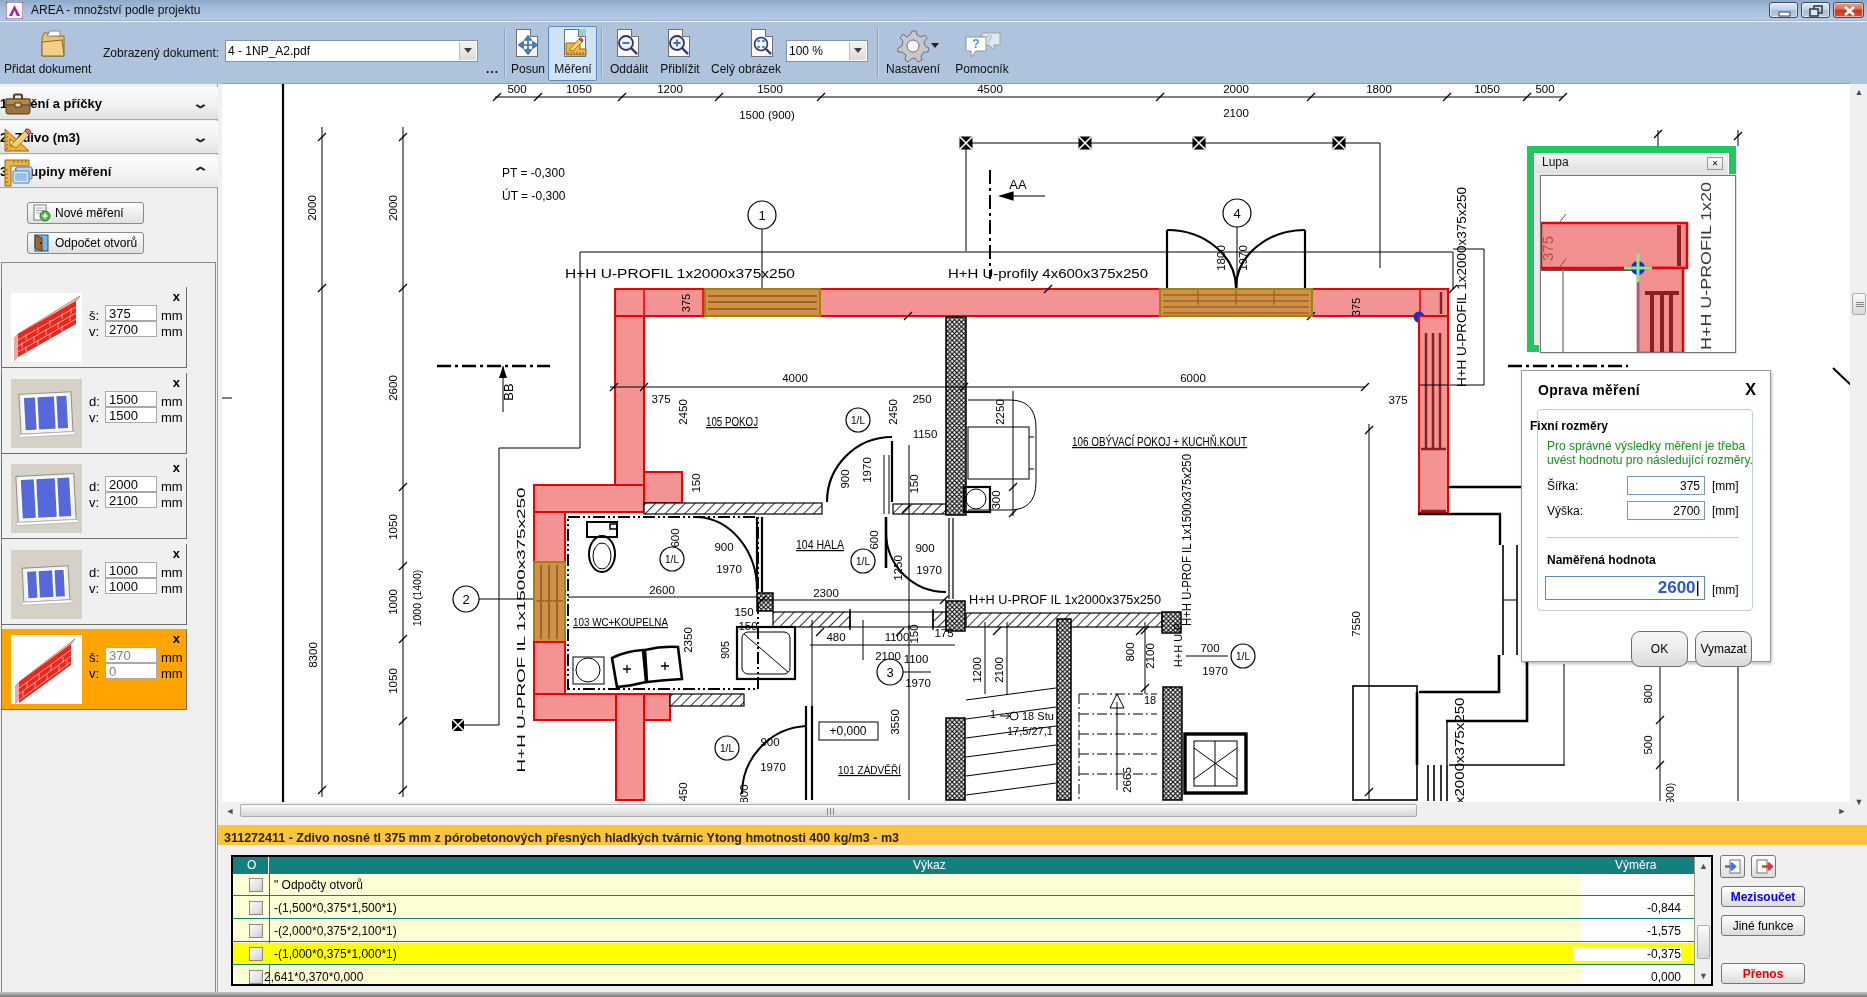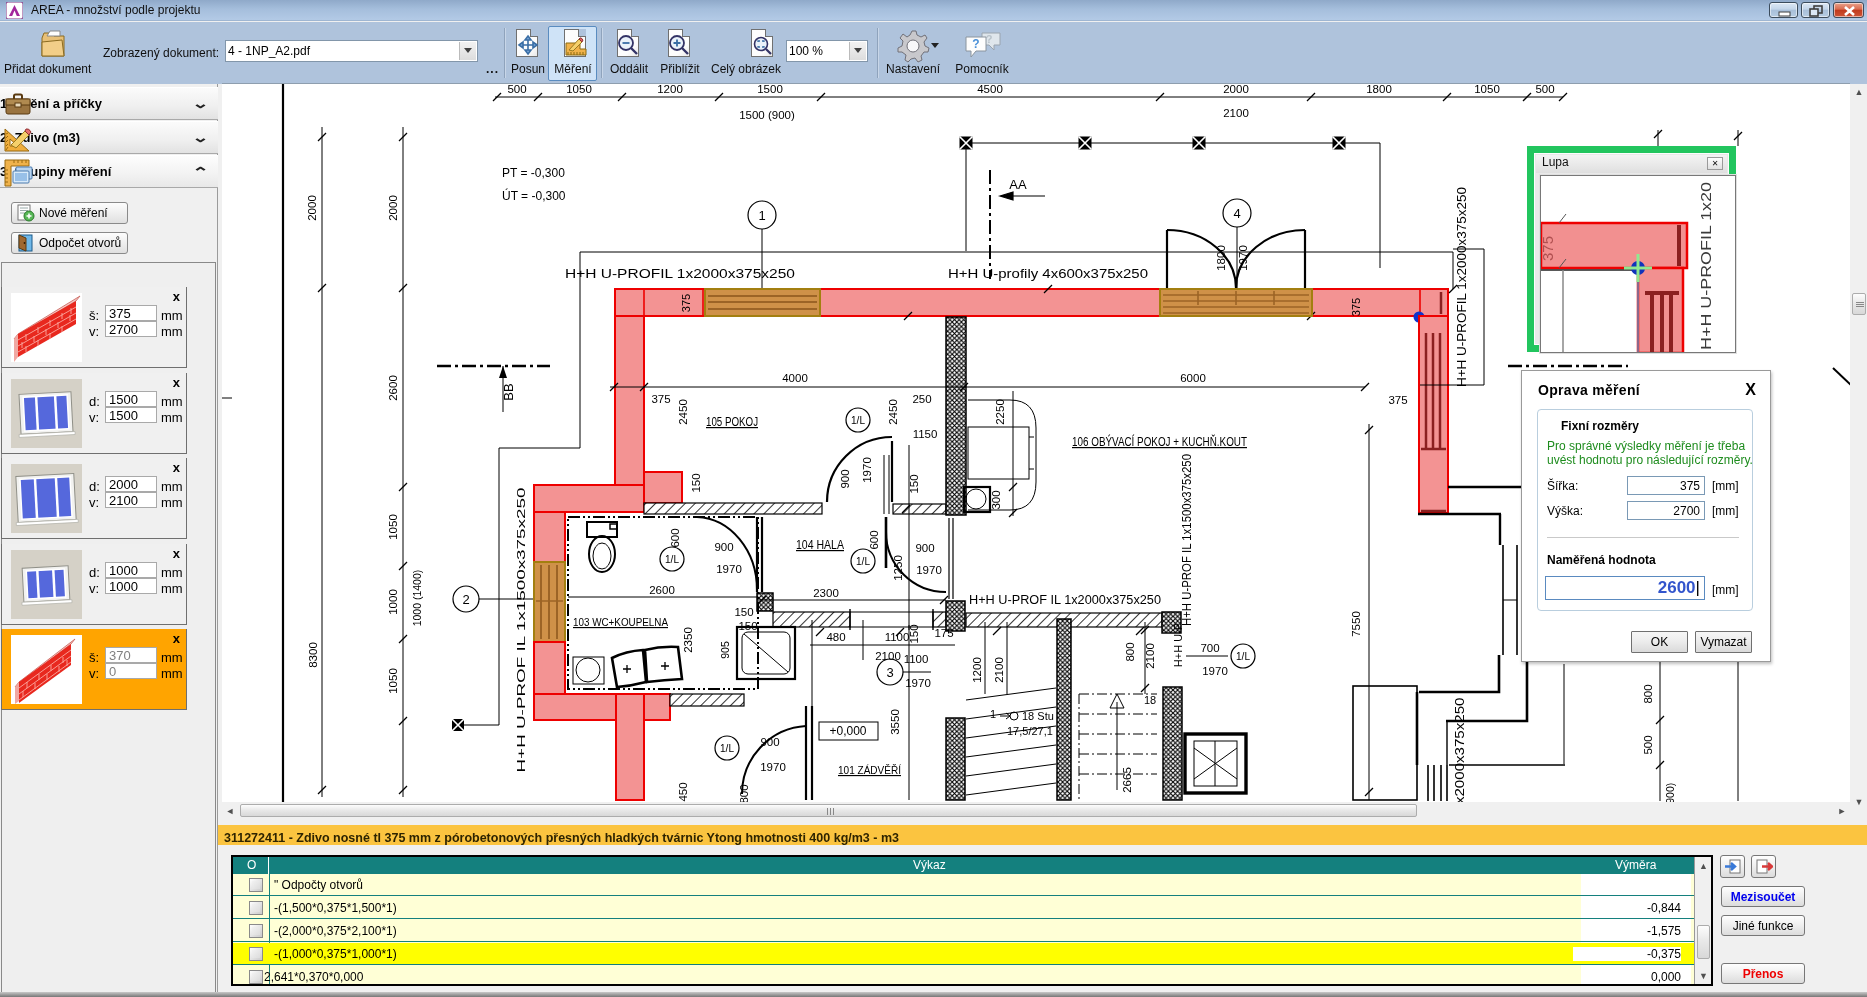--- a/index.html
+++ b/index.html
@@ -22,21 +22,21 @@
 .tbbtn .ic{width:32px;height:32px;position:relative}
 .tbbtn .lbl{margin-top:1px}
 
 .docpage{position:absolute;left:4px;top:0;width:22px;height:28px;background:linear-gradient(135deg,#FDFDFD 70%,#E8E8E8);border:1px solid #707070}
 .fold{position:absolute;right:-1px;top:-1px;width:8px;height:8px;background:#AFC3DC;border-left:1px solid #707070;border-bottom:1px solid #707070}
 
 #sidebar{left:0;top:84px;width:218px;height:913px;background:#f0f0f0;border-right:1px solid #9B9B9B}
 .schead{position:absolute;left:0;width:218px;height:33px;background:linear-gradient(#FBFBFB,#EFEFEF 60%,#E2E2E2);border-top:1px solid #fff;border-bottom:1px solid #A9A9A9;display:flex;align-items:center}
 .schead .t{font-size:13px;font-weight:bold;color:#000;}
 .schead .chev{position:absolute;right:12px;font-size:13px;font-weight:bold;color:#222;transform:scaleX(1.6)}
-.sbtn{position:absolute;left:11px;width:117px;height:22px;background:linear-gradient(#FDFDFD,#EFEFEF 50%,#E0E0E0);border:1px solid #8A8A8A;border-radius:3px;font-size:12px;display:flex;align-items:center}
+.sbtn{position:absolute;left:27px;width:117px;height:22px;background:linear-gradient(#FDFDFD,#EFEFEF 50%,#E0E0E0);border:1px solid #8A8A8A;border-radius:3px;font-size:12px;display:flex;align-items:center}
 #cardlist{position:absolute;left:1px;top:178px;width:215px;height:732px;border:1px solid #898989;background:#EFEFEF}
 .card{position:absolute;left:1px;width:186px;height:81px;background:#F0F0F0;border:1px solid #6F6F6F;border-top:none}
 .card .x{position:absolute;right:6px;top:2px;font-weight:bold;font-size:13px}
 .card .thumb{position:absolute;left:9px;top:6px;width:71px;height:69px}
 .crow{position:absolute;font-size:13px;color:#000}
 .cin{position:absolute;width:52px;height:16px;background:#fff;border:1px solid #A9A9A9;font-size:13px;padding-left:3px;line-height:15px}
 
 #canvas{left:222px;top:84px;width:1628px;height:718px;background:#fff;overflow:hidden;box-shadow:0 -1px 0 #8E9EAE}
 
 .sb{position:absolute;background:#F0F0F0}
@@ -56,21 +56,21 @@
 #lupa{left:1527px;top:146px;width:209px;height:206px;background:#E9E9E9;border:7px solid #22c55e;box-shadow:0 0 0 1px #FDFDFD inset}
 #lupa .tbar{position:absolute;left:2px;top:2px;right:2px;height:18px;background:linear-gradient(#F4F4F4,#DFDFDF);font-size:12px;color:#111;padding-left:6px}
 #lupa .cnt{position:absolute;left:6px;top:22px;width:196px;height:178px;background:#fff;border:1px solid #787878;box-shadow:0 0 0 1px #E0E0E0}
 #dlg{left:1521px;top:370px;width:250px;height:292px;background:#FFF;border:1px solid #9A9A9A;box-shadow:1px 2px 3px rgba(0,0,0,.25)}
 #dlg .h{position:absolute;left:16px;top:11px;font-size:14px;font-weight:bold;letter-spacing:.3px}
 #dlg .x{position:absolute;right:14px;top:10px;font-size:16px;font-weight:bold}
 .grp{position:absolute;left:15px;top:38px;width:216px;height:202px;border:1px solid #B9CEDE;border-radius:4px}
 .dtxt{position:absolute;font-size:12px;color:#000}
 .gtxt{position:absolute;font-size:12px;color:#1E8C1E}
 .din{position:absolute;background:#fff;border:1px solid #7A99B5;font-size:12px;text-align:right;padding-right:4px}
-.dbtn{position:absolute;width:57px;height:22px;background:linear-gradient(#F6F6F6,#EDEDED 45%,#DADADA);border:1px solid #707070;border-radius:1px;font-size:12px;display:flex;align-items:center;justify-content:center}
+.dbtn{position:absolute;width:57px;height:36px;background:linear-gradient(#F6F6F6,#EDEDED 45%,#DADADA);border:1px solid #707070;border-radius:9px;font-size:12px;display:flex;align-items:center;justify-content:center}
 #botframe{left:0;top:992px;width:1867px;height:5px;background:linear-gradient(#C8C8C8,#777)}
 </style>
 </head>
 <body>
 <div id="page">
 
 <div class="abs" id="titlebar">
 
   <svg class="abs" style="left:6px;top:2px" width="17" height="17">
         <rect x="0" y="0" width="17" height="17" rx="2" fill="#fff" stroke="#803080"></rect>
@@ -936,21 +936,21 @@
     <path d="M97 78 V106 M83 92 H111" stroke="#90E890" stroke-width="3"></path>
   </svg>
   </div>
 </div>
 
 <div class="abs" id="dlg">
   <div class="h">Oprava měření</div>
       <div class="x">X</div>
 
   <div class="grp"></div>
-  <div class="dtxt" style="left:39px;top:48px;font-weight:bold">Fixní rozměry</div>
+  <div class="dtxt" style="left:8px;top:48px;font-weight:bold">Fixní rozměry</div>
   <div class="gtxt" style="left:25px;top:68px">Pro správné výsledky měření je třeba<br>uvést hodnotu pro následující rozměry.</div>
   <div class="dtxt" style="left:25px;top:108px">Šířka:</div>
   <div class="din" style="left:105px;top:105px;width:78px;height:19px;line-height:18px">375</div>
   <div class="dtxt" style="left:190px;top:108px">[mm]</div>
   <div class="dtxt" style="left:25px;top:133px">Výška:</div>
   <div class="din" style="left:105px;top:130px;width:78px;height:19px;line-height:18px">2700</div>
   <div class="dtxt" style="left:190px;top:133px">[mm]</div>
   <div class="abs" style="left:25px;top:166px;width:192px;height:1px;background:#C9C9C9"></div>
   <div class="dtxt" style="left:25px;top:182px;font-weight:bold">Naměřená hodnota</div>
   <div class="din" style="left:23px;top:205px;width:160px;height:24px;border:1px solid #5A8AC0;font-size:17px;font-weight:bold;color:#3355CC;line-height:22px">2600<span style="color:#000;font-weight:normal">|</span></div>

